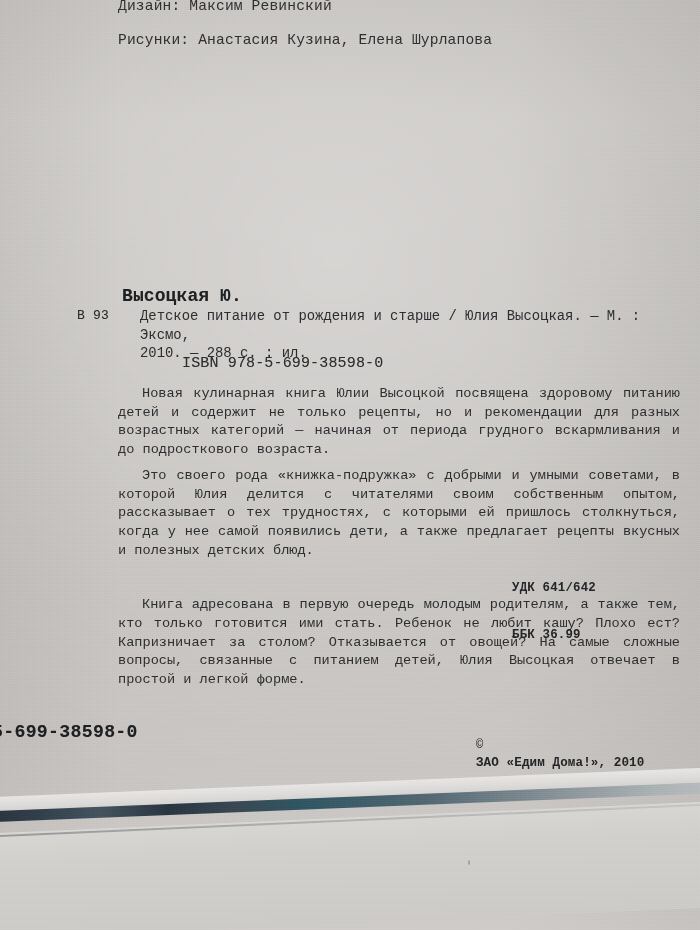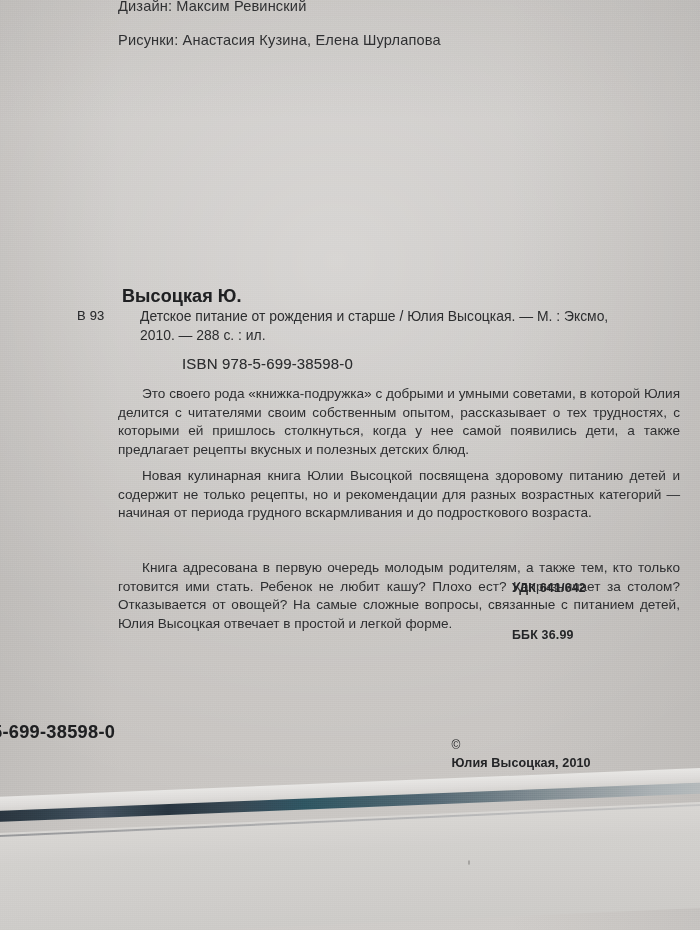--- a/index.html
+++ b/index.html
@@ -6,21 +6,21 @@
   html, body {
     margin: 0;
     padding: 0;
     background: #6b6b6b;
   }
   #page {
     position: relative;
     width: 700px;
     height: 930px;
     overflow: hidden;
-    font-family: Liberation Sans, sans-serif;
+    font-family: Liberation Mono, monospace;
     background: #fdba74;
   }
 
   
   .paper {
     position: absolute;
     inset: 0;
     background:
       radial-gradient(120% 85% at 48% 28%, rgba(255,255,255,0.30) 0%, rgba(255,255,255,0.10) 42%, rgba(255,255,255,0.00) 72%),
       linear-gradient(178deg, #cbc8c5 0%, #c6c3c0 34%, #c3c0bd 62%, #c8c5c2 82%, #cfccc9 100%);
@@ -230,31 +230,35 @@
   <div class="txt author">Высоцкая Ю.</div>
 
   <div class="txt callnum">В 93</div>
 
   <div class="cip">Детское питание от рождения и старше / Юлия Высоцкая. — М. : Эксмо,
 2010. — 288 с. : ил.</div>
 
   <div class="txt isbn">ISBN 978-5-699-38598-0</div>
 
   <div class="body">
+    <p>Новая кулинарная книга Юлии Высоцкой посвящена здоровому питанию детей и содержит не только рецепты, но и рекомендации для разных возрастных категорий — начиная от периода грудного вскармливания и до подросткового возраста.</p>
     <p>Это своего рода «книжка-подружка» с добрыми и умными советами, в которой Юлия делится с читателями своим собственным опытом, рассказывает о тех трудностях, с которыми ей пришлось столкнуться, когда у нее самой появились дети, а также предлагает рецепты вкусных и полезных детских блюд.</p>
-    <p>Новая кулинарная книга Юлии Высоцкой посвящена здоровому питанию детей и содержит не только рецепты, но и рекомендации для разных возрастных категорий — начиная от периода грудного вскармливания и до подросткового возраста.</p>
     <p>Книга адресована в первую очередь молодым родителям, а также тем, кто только готовится ими стать. Ребенок не любит кашу? Плохо ест? Капризничает за столом? Отказывается от овощей? На самые сложные вопросы, связанные с питанием детей, Юлия Высоцкая отвечает в простой и легкой форме.</p>
   </div>
 
   <div class="codes">
     <div>УДК 641/642</div>
     <div>ББК 36.99</div>
   </div>
 
   <div class="copyrights">
+    <div>
+      <span class="c-sym">©</span>
+      <span>ЗАО «Едим Дома!», 2010</span>
+    </div>
     <div>
       <span class="c-sym">©</span>
       <span>Юлия Высоцкая, 2010</span>
     </div>
     
   </div>
 
   <div class="txt isbn-fragment">5-699-38598-0</div>
 
   <div class="edge-wrap">

